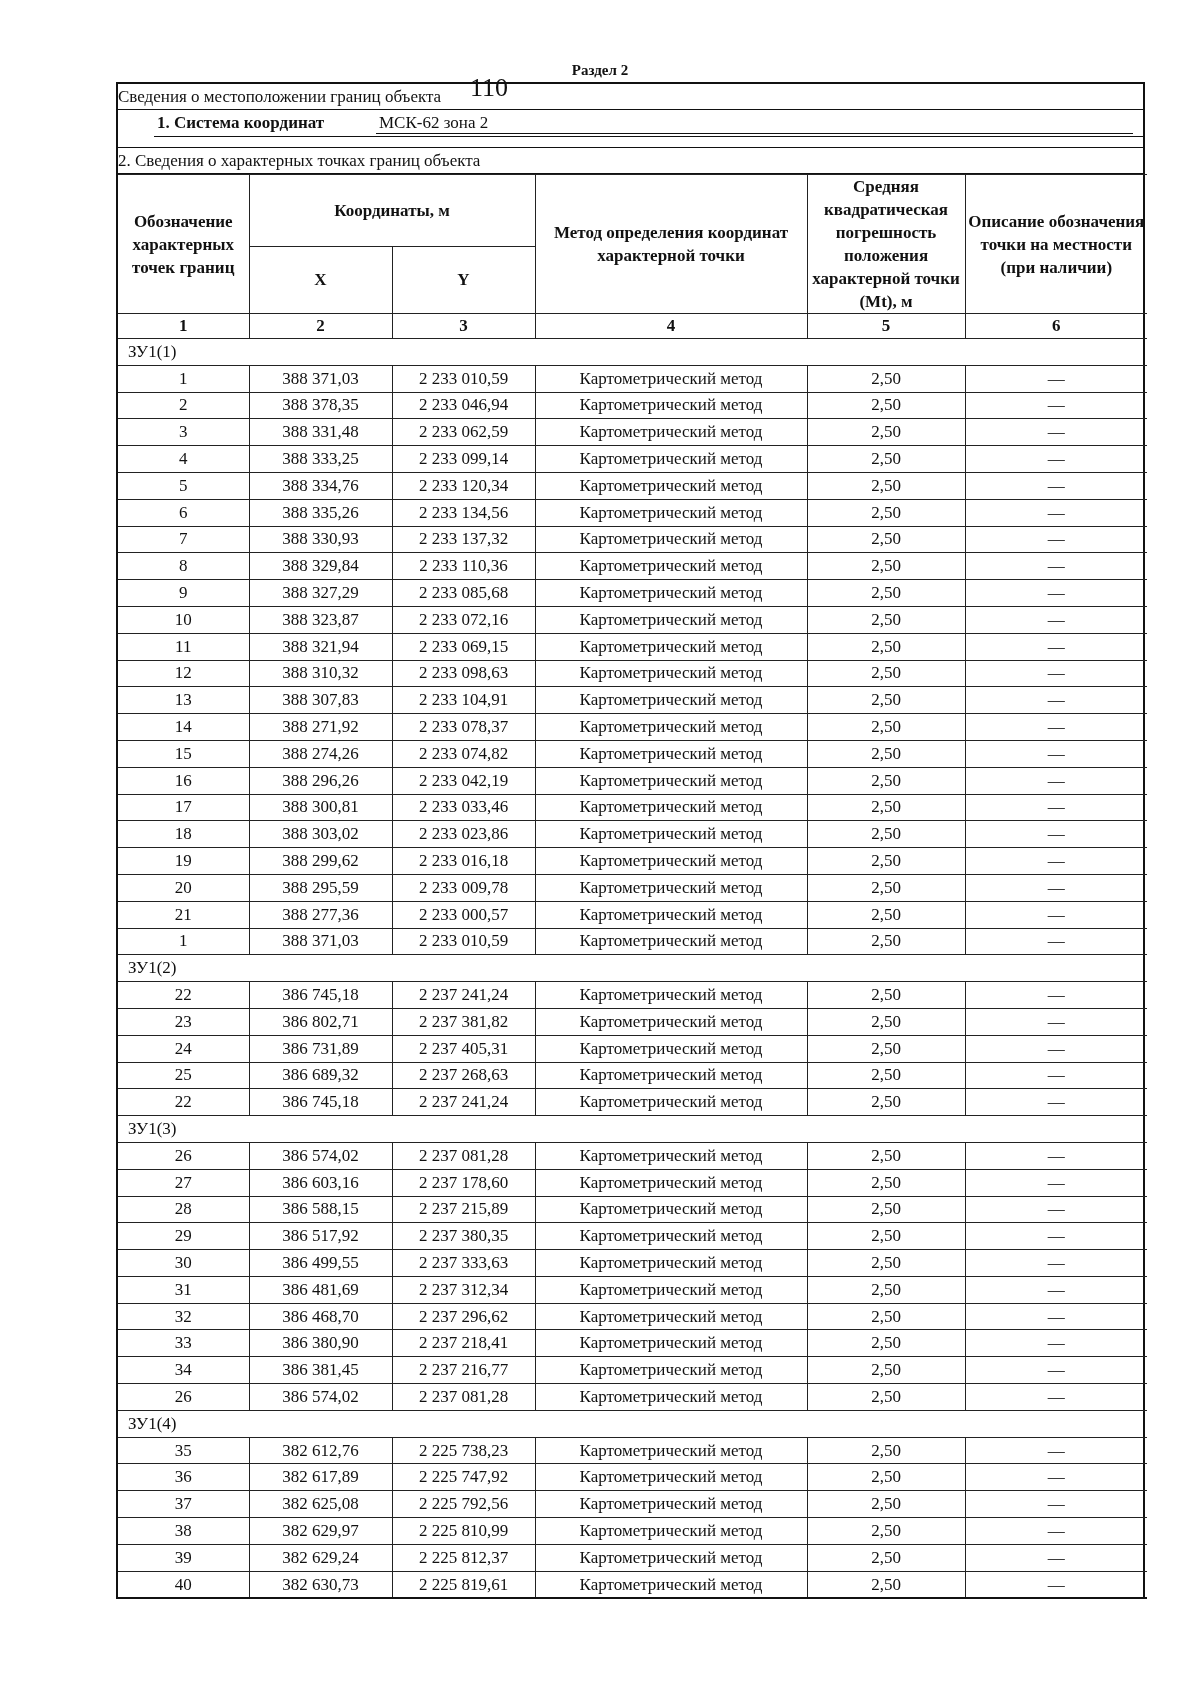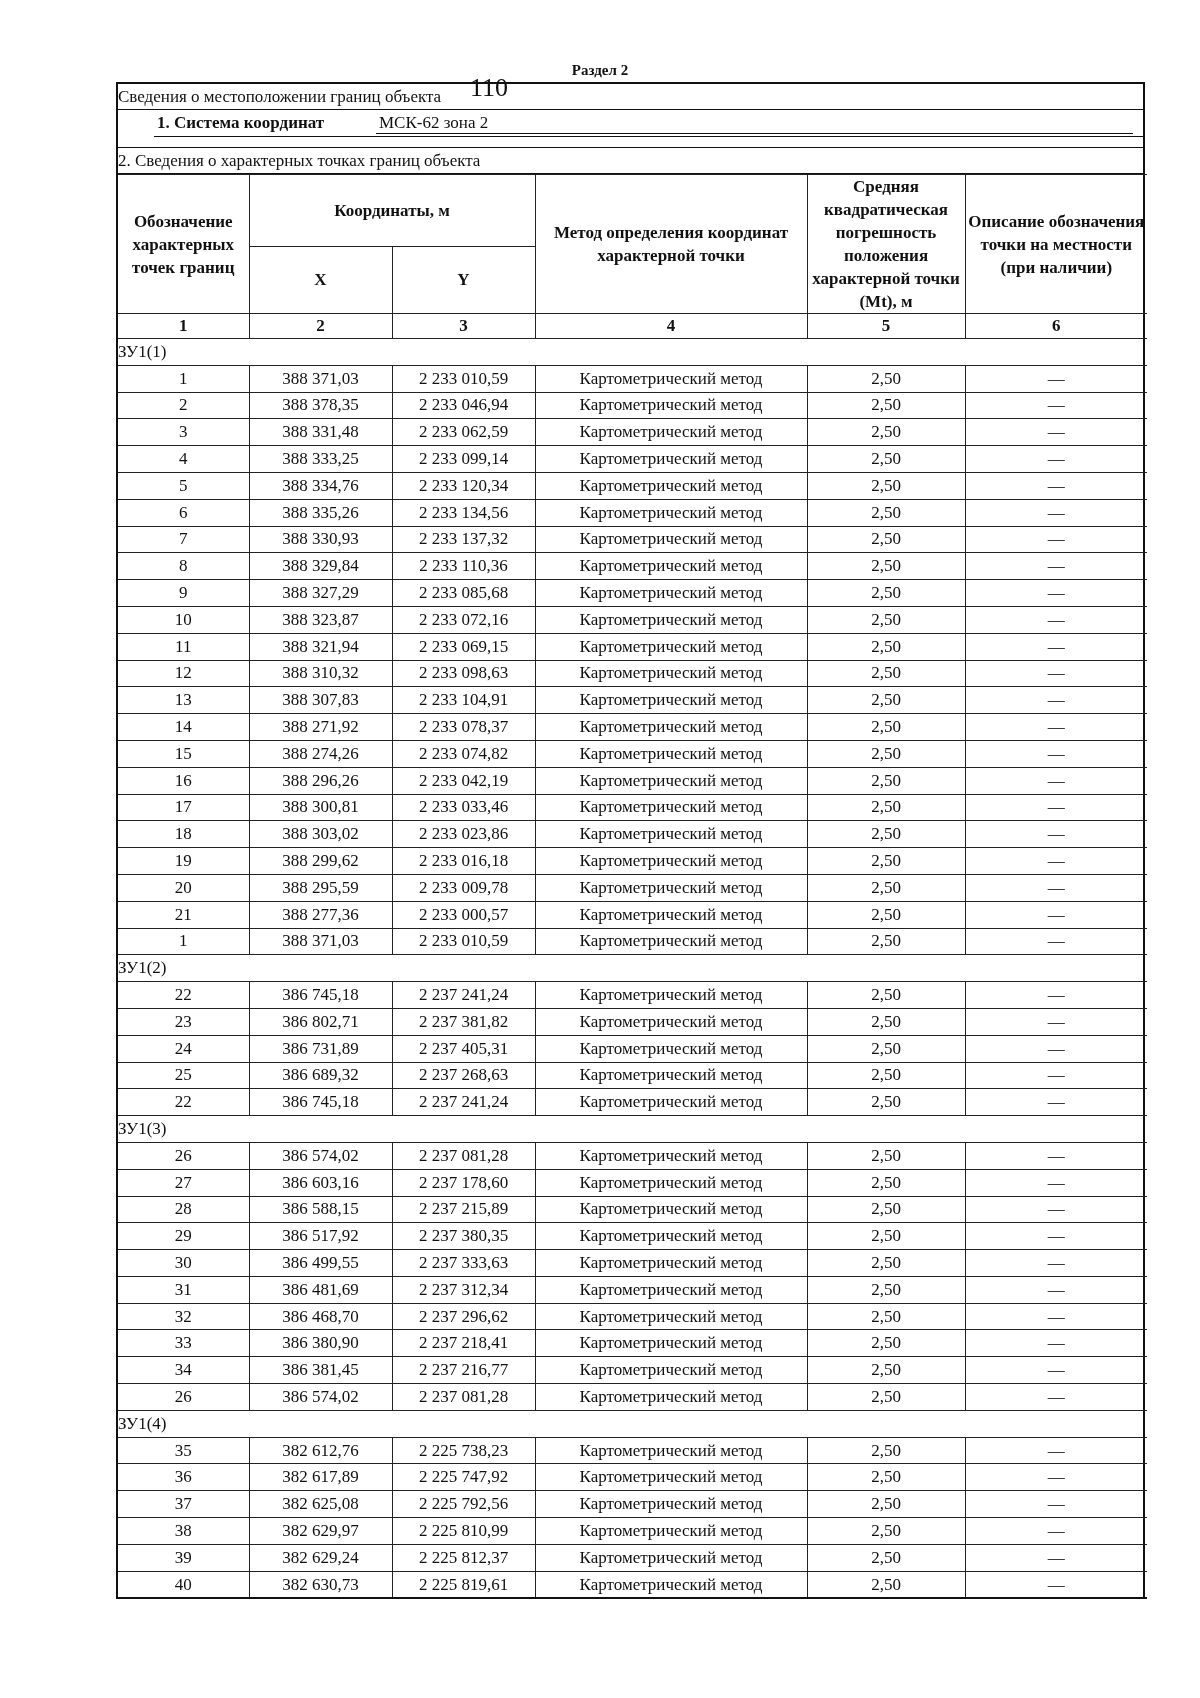--- a/index.html
+++ b/index.html
@@ -42,21 +42,21 @@
       border: 1.5px solid #222; padding: 0; text-align: center; vertical-align: middle;
     }
     table tr > *:first-child { border-left: none; }
     table tr > *:last-child { border-right: none; }
     th { font-weight: bold; line-height: 23px; font-family: Liberation Serif, serif; }
     th.h-top { height: 70px; }
     th.h-bot { height: 66px; }
     tr.num-row th { height: 24px; line-height: 22px; }
     td { height: 25.8px; line-height: 24px; }
     td.group {
-      text-align: left; padding-left: 0; border-right: none;
+      text-align: left; padding-left: 10px; border-right: none;
     }
     td.dash { font-size: 17px; }
     .bottom-line { border-bottom: 2px solid #111; }
   </style>
 </head>
 <body>
 
 <div class="page-number">110</div>
 <div class="section-label">Раздел 2</div>
 

